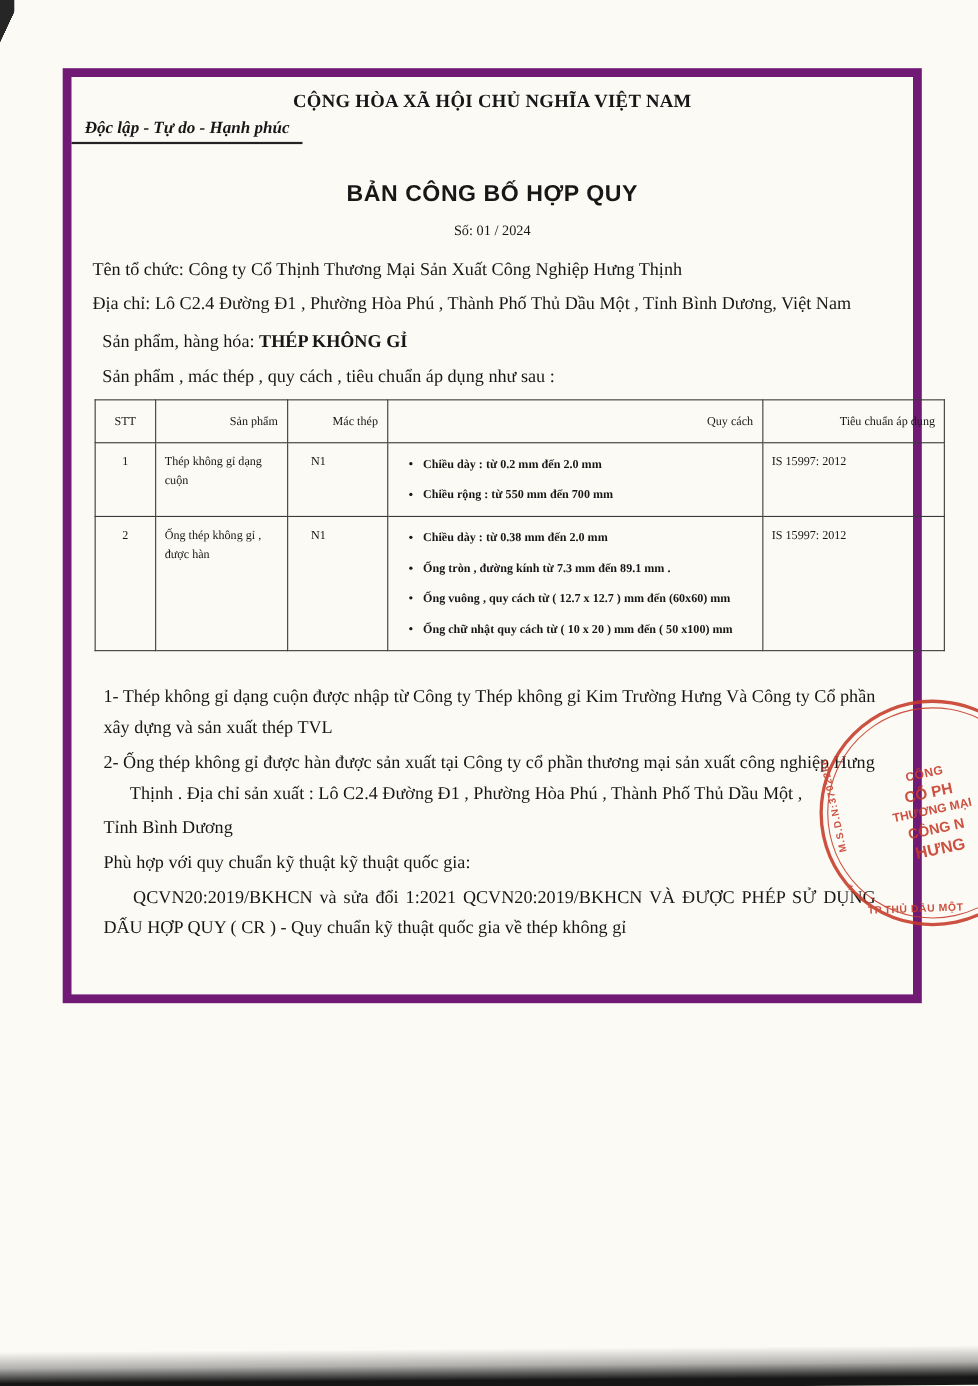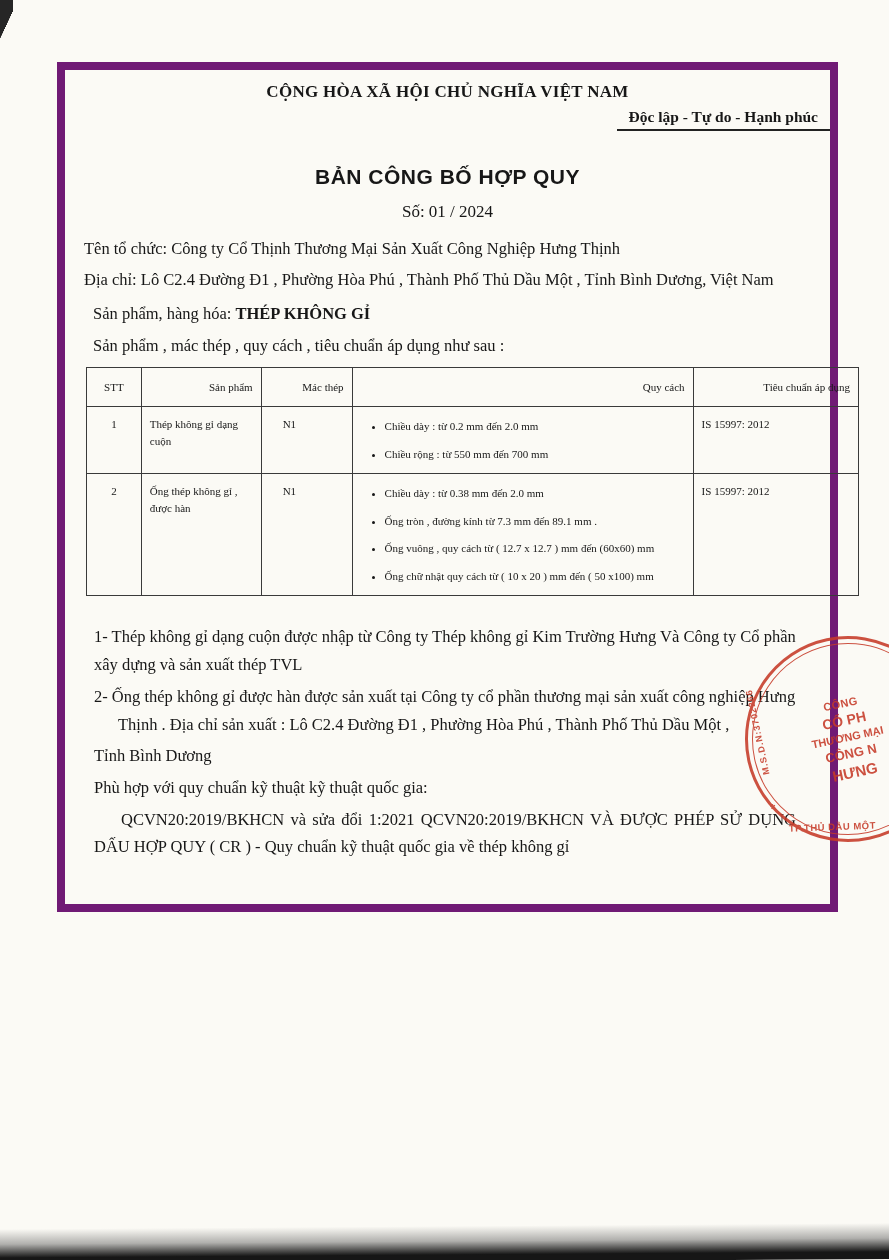--- a/index.html
+++ b/index.html
@@ -21,30 +21,30 @@
     background:linear-gradient(to bottom, rgba(110,110,110,0) 0%, rgba(85,85,85,.45) 42%, #161616 80%);
     transform:rotate(-0.4deg);
   }
   
   .frame {
     position:absolute; left:57px; top:62px; width:781px; height:850px;
     border:8px solid #701a75; box-sizing:border-box;
     padding-top:12px;
   }
   .nat1 { text-align:center; font-weight:bold; font-size:17px; letter-spacing:.3px; }
-  .nat2-wrap { text-align:right; margin-top:6px; }
+  .nat2-wrap { text-align:left; margin-top:6px;font-style:italic; }
   .nat2 {
     display:inline-block; font-weight:bold; font-size:15.5px;
     border-bottom:2px solid #222; padding:0 12px 3px 12px;
   }
   .title {
     text-align:center; font-family:"Liberation Sans", sans-serif;
     font-weight:bold; font-size:21px; letter-spacing:.5px; margin-top:34px;
   }
-  .docnum { text-align:center; font-size:17px; margin-top:13px; }
+  .docnum { text-align:center; font-size:13px; margin-top:13px; }
 
   .body { padding:13px 20px 0 19px; font-size:16.5px; line-height:1.65; }
   .body p { margin:0 0 4px 0; }
   .gap-top { margin-top:7px !important; }
   .indent1 { padding-left:9px; }
   .bold { font-weight:bold; }
 
   table.tbl {
     width:773px; margin:8px 0 0 2px;
     border-collapse:collapse; font-size:11px; table-layout:fixed;
@@ -52,21 +52,21 @@
   .tbl th, .tbl td {
     border:1.5px solid #3a3a3a; vertical-align:top;
     padding:9px 8px; line-height:1.5;
   }
   .tbl th { font-weight:normal; text-align:right; padding-top:11px; padding-bottom:11px; }
   .col-stt { width:53px; } .col-sp { width:116px; } .col-mt { width:88px; }
   .col-qc { width:330px; } .col-tc { width:160px; }
   th.c, td.c { text-align:center; }
   td.mac { padding-left:21px; }
   ul.qc { margin:2px 0 0 0; padding-left:24px; }
-  ul.qc li { margin-bottom:11px; }
+  ul.qc li { margin-bottom:11px;font-weight:bold; }
   ul.qc li:last-child { margin-bottom:2px; }
 
   .notes { padding:27px 14px 0 10px; font-size:16.5px; line-height:1.68; }
   .note-1 { margin:0 0 5px 27px; }
   .note-2 { margin:0 0 5px 27px; padding-left:24px; text-indent:-24px; }
   .note-plain { margin:0 0 5px 21px; }
   .note-last { margin:2px 0 0 0; text-align:justify; text-indent:27px; }
 
   
   .stamp {

